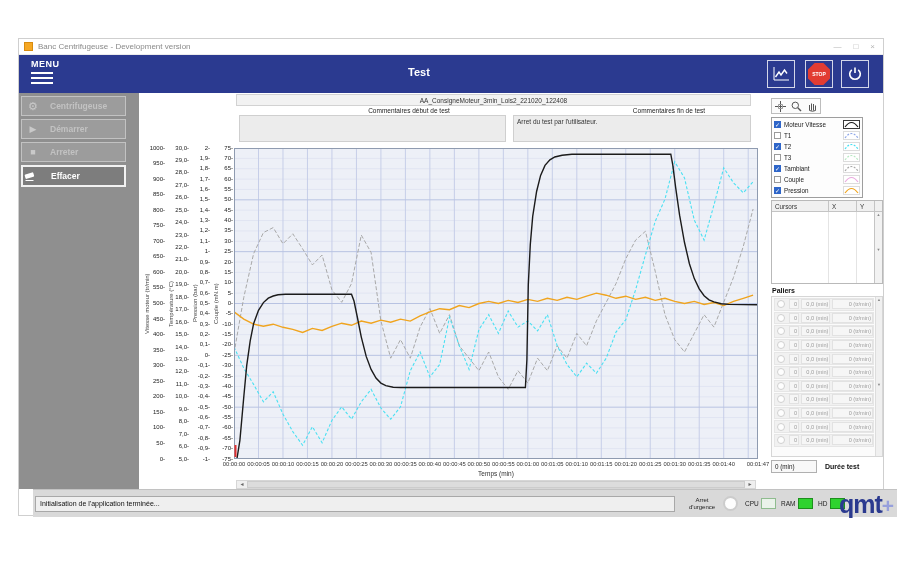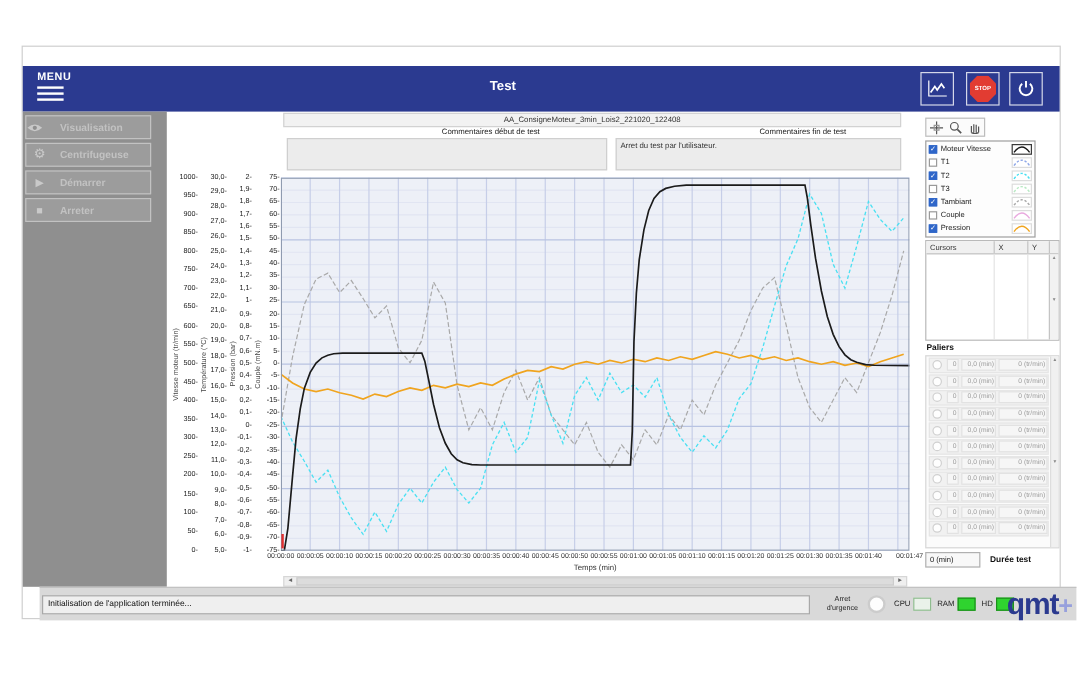--- a/index.html
+++ b/index.html
@@ -123,20 +123,29 @@
     letter-spacing:-1px; color:#2b3a8f; }
   #qmt .plus { color:#97a0dc; font-size:21px; letter-spacing:0; }
 
   svg { display:block; }
 </style>
 </head>
 <body>
 
 <div id="window">
 
+  <div id="titlebar">
+    <div id="app-ico"></div>
+    <div id="wtitle">Banc Centrifugeuse - Development version</div>
+    <div id="wctrls">
+      <span>—</span>
+      <span>□</span>
+      <span>×</span>
+    </div>
+  </div>
 
   <div id="appheader">
     <div id="menu">
       <div class="mlabel">MENU</div>
       <div class="bar"></div>
       <div class="bar"></div>
       <div class="bar"></div>
     </div>
     <div id="ptitle">Test</div>
     <div class="hbtn" style="left:748px">
@@ -151,39 +160,39 @@
     <div class="hbtn" style="left:822px">
       <svg width="16" height="16" viewBox="0 0 16 16">
         <path d="M8 1.5 V7" stroke="#fff" stroke-width="1.6" fill="none"></path>
         <path d="M4.8 3.8 A5.3 5.3 0 1 0 11.2 3.8" stroke="#fff" stroke-width="1.6" fill="none"></path>
       </svg>
     </div>
   </div>
 
   <div id="sidebar">
       <div class="sbtn">
-        <div class="sico">
-          <svg width="14" height="9" viewBox="0 0 16 10">
-            <path d="M1 5 Q8 -1.5 15 5 Q8 11.5 1 5 Z" fill="currentColor"></path>
-            <circle cx="8" cy="5" r="2" fill="#8f8f8f"></circle>
-          </svg>
-        </div>
-        <div class="slab">Visualisation</div>
-      </div>
-      <div class="sbtn">
         <div class="sico"><span style="font-size:11px">⚙</span></div>
         <div class="slab">Centrifugeuse</div>
       </div>
       <div class="sbtn">
         <div class="sico"><span style="font-size:9px">▶</span></div>
         <div class="slab">Démarrer</div>
       </div>
       <div class="sbtn">
         <div class="sico"><span style="font-size:9px">■</span></div>
         <div class="slab">Arreter</div>
+      </div>
+      <div class="sbtn enabled">
+        <div class="sico">
+          <svg width="13" height="11" viewBox="0 0 13 11">
+            <rect x="2" y="2.5" width="9" height="4.5" rx="1" transform="rotate(-18 6 5)" fill="currentColor"></rect>
+            <path d="M2.5 9.5 h8" stroke="currentColor" stroke-width="1"></path>
+          </svg>
+        </div>
+        <div class="slab">Effacer</div>
       </div>
     </div>
 
   <div id="testname">AA_ConsigneMoteur_3min_Lois2_221020_122408</div>
   <div class="comlabel" style="left:290px">Commentaires début de test</div>
   <div class="comlabel" style="left:550px">Commentaires fin de test</div>
   <div class="combox" style="left:220px; width:267px"></div>
   <div class="combox" style="left:494px; width:238px">Arret du test par l'utilisateur.</div>
 
   <div id="yaxes">

